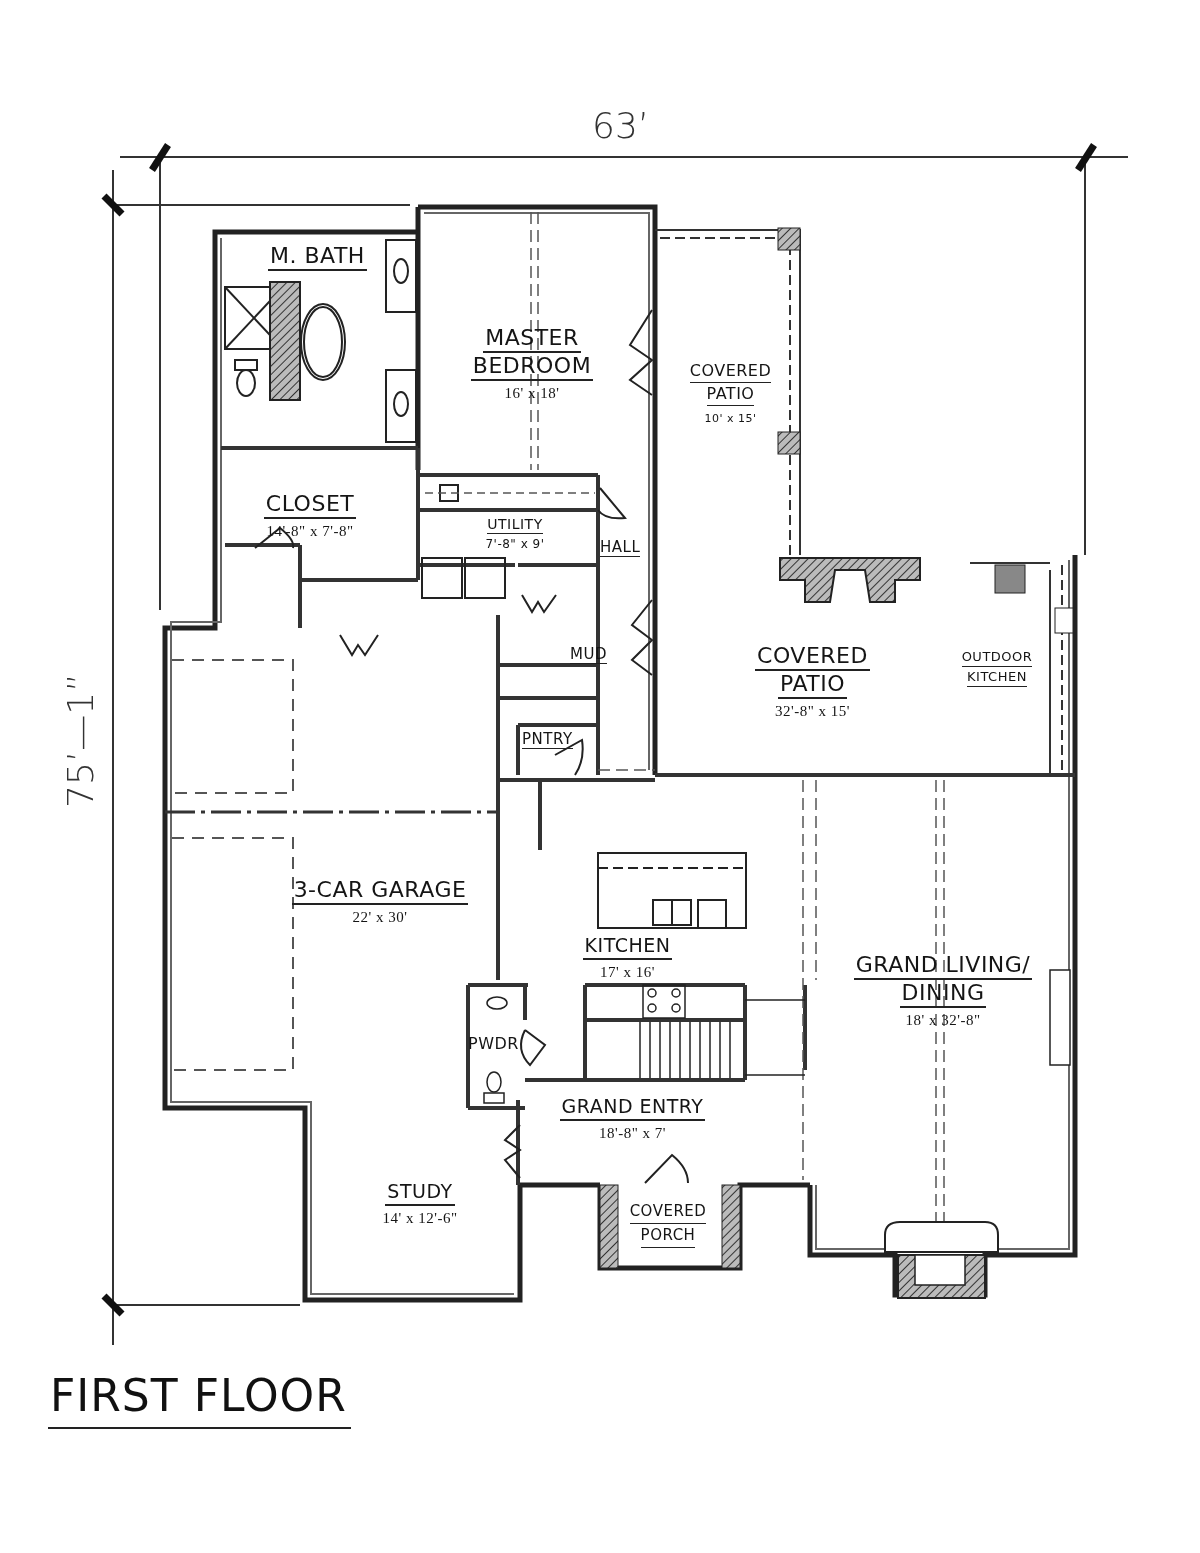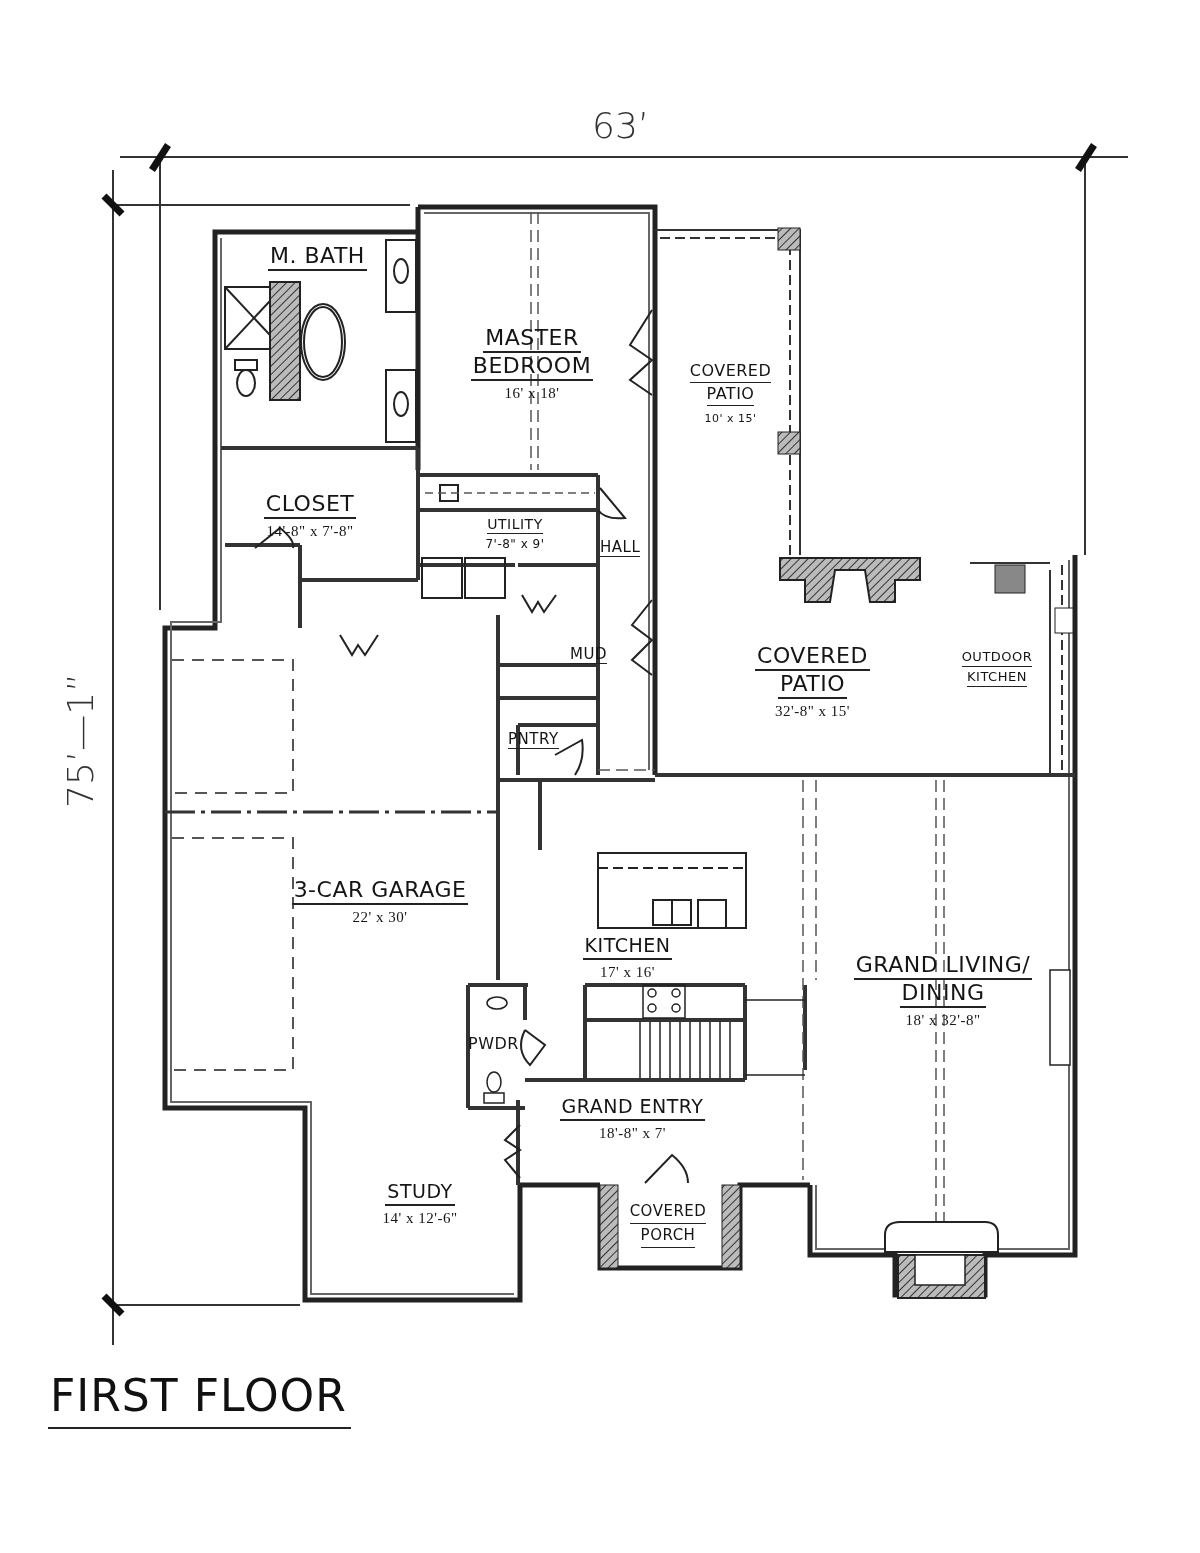--- a/index.html
+++ b/index.html
@@ -236,21 +236,21 @@
 </div>
 
 <div class="lbl small" style="left:600px;top:538px;text-align:right;">
   <span class="t">HALL</span>
 </div>
 
 <div class="lbl small" style="left:527px;top:645px;margin-left:43px;">
   <span class="t">MUD</span>
 </div>
 
-<div class="lbl small" style="left:508px;top:730px;">
+<div class="lbl small" style="left:522px;top:730px;">
   <span class="t">PNTRY</span>
 </div>
 
 <div class="lbl room" style="left:740px;top:643px;width:145px;">
   <span class="t">COVERED</span><br>
   <span class="t">PATIO</span>
   <span class="d">32'-8" x 15'</span>
 </div>
 
 <div class="lbl small" style="left:952px;top:647px;width:90px;font-size:13px;line-height:19px;">

